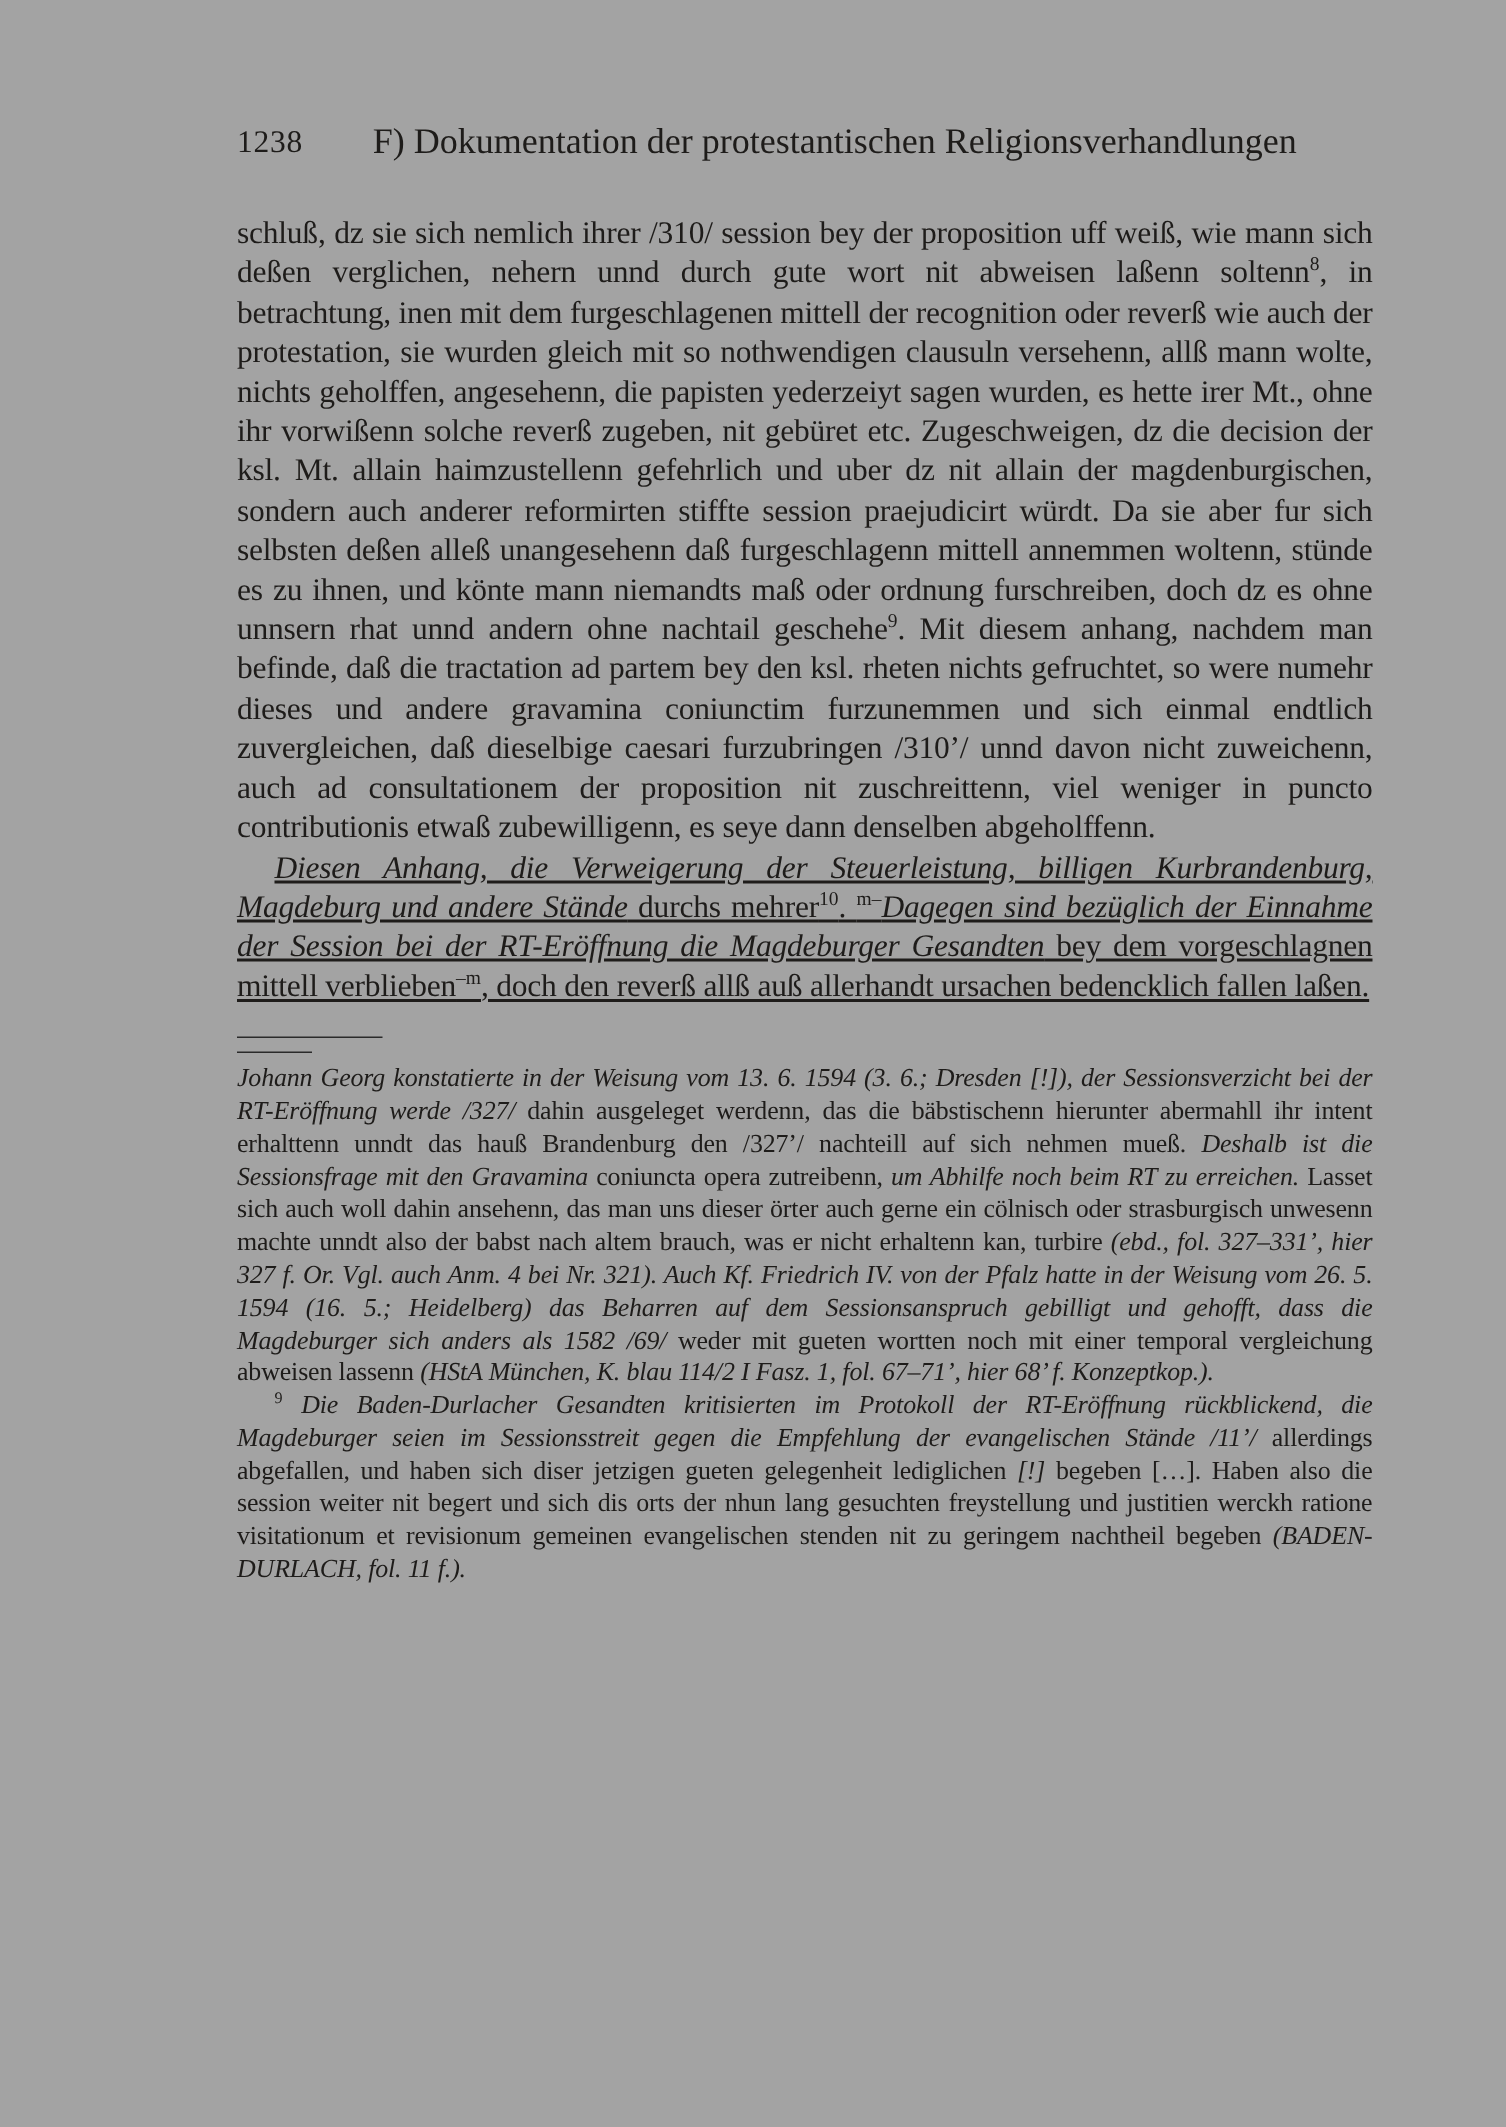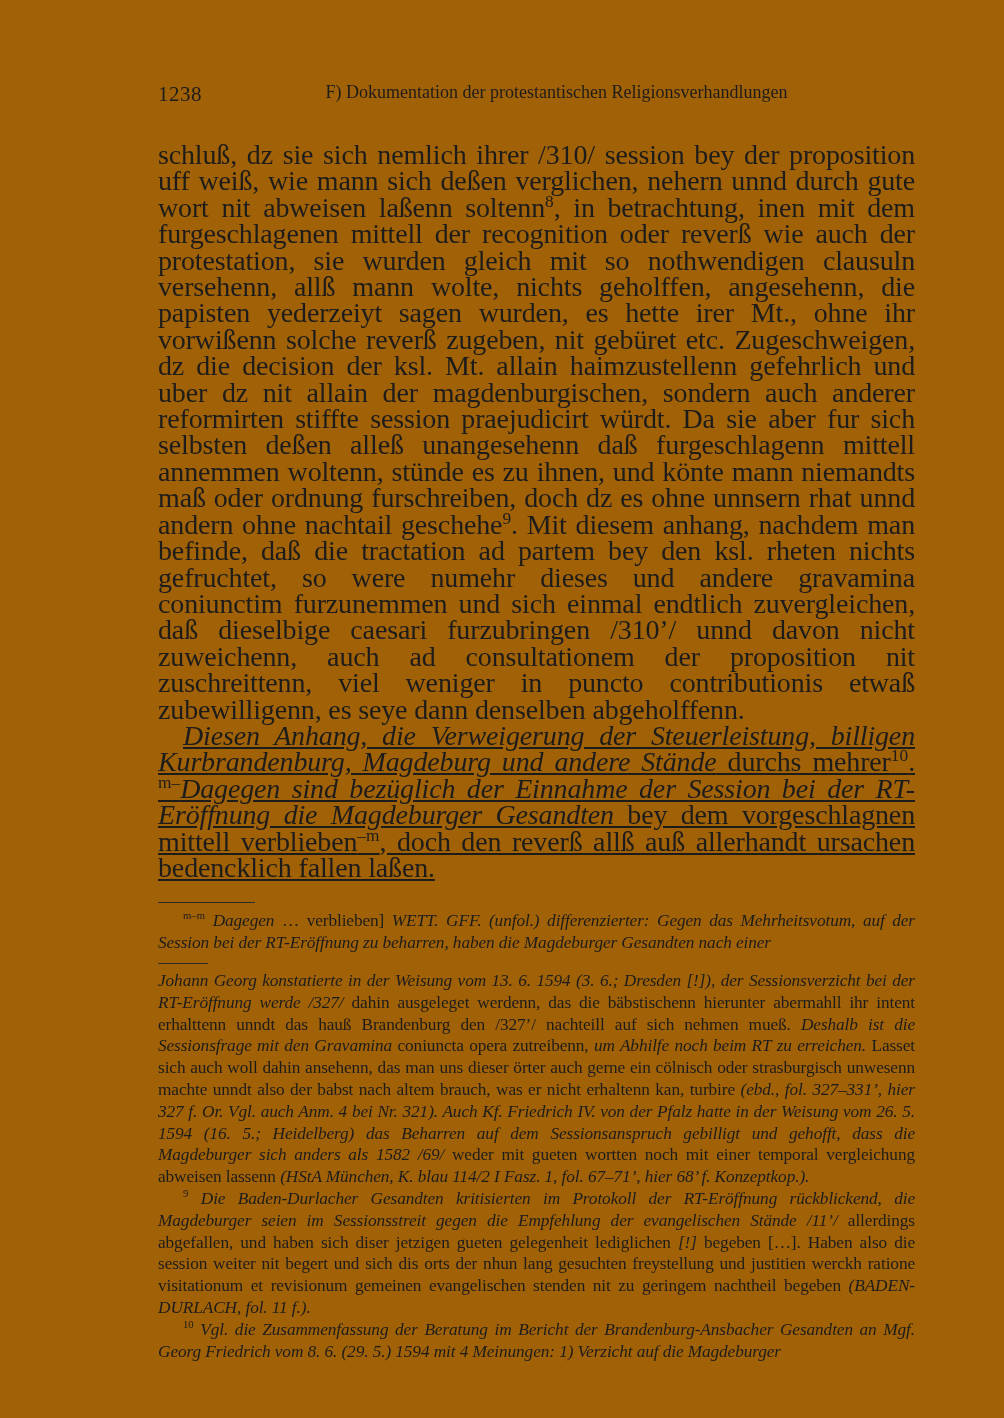--- a/index.html
+++ b/index.html
@@ -1,19 +1,19 @@
 <!DOCTYPE html>
 <html><head>
 <meta charset="utf-8">
 <style>
   html,body{margin:0;padding:0;background:#ffffff;}
   .page{
     position:relative;
     width:1004px;height:1418px;
-    background:#a16207;
+    background:#a3a3a3;
     color:#1e1c1a;
     font-family:"Liberation Serif","DejaVu Serif",serif;
     overflow:hidden;
   }
   .content{
     position:absolute;
     left:158px;top:82px;
     width:757px;
   }
   .pagehead{
@@ -21,25 +21,25 @@
     height:24px;
     font-size:20px;
   }
   .pagenum{
     position:absolute;left:0;top:0;
     font-size:21px;
     letter-spacing:0.5px;
   }
   .runhead{
     text-align:center;
-    font-size:18px;
+    font-size:24px;
     padding-left:40px;
   }
   .maintext{
-    font-size:28px;
+    font-size:21px;
     line-height:26.4px;
     text-align:justify;
     letter-spacing:-0.15px;
     margin-top:36px;
   }
   .para1{margin:19px 0 0 0;}
   .para2{margin:0;text-indent:25px;text-decoration:underline;}
   .it{font-style:italic;}
   sup{
     font-size:0.62em;
@@ -80,21 +80,19 @@
     </div>
 
     <div class="maintext">
       <p class="para1"><span>schluß, dz sie sich nemlich ihrer /310/ session bey der proposition uff weiß, wie mann sich deßen verglichen, nehern unnd durch gute wort nit abweisen laßenn soltenn</span><sup>8</sup><span>, in betrachtung, inen mit dem furgeschlagenen mittell der recognition oder reverß wie auch der protestation, sie wurden gleich mit so nothwendigen clausuln versehenn, allß mann wolte, nichts geholffen, angesehenn, die papisten yederzeiyt sagen wurden, es hette irer Mt., ohne ihr vorwißenn solche reverß zugeben, nit gebüret etc. Zugeschweigen, dz die decision der ksl. Mt. allain haimzustellenn gefehrlich und uber dz nit allain der magdenburgischen, sondern auch anderer reformirten stiffte session praejudicirt würdt. Da sie aber fur sich selbsten deßen alleß unangesehenn daß furgeschlagenn mittell annemmen woltenn, stünde es zu ihnen, und könte mann niemandts maß oder ordnung furschreiben, doch dz es ohne unnsern rhat unnd andern ohne nachtail geschehe</span><sup>9</sup><span>. Mit diesem anhang, nachdem man befinde, daß die tractation ad partem bey den ksl. rheten nichts gefruchtet, so were numehr dieses und andere gravamina coniunctim furzunemmen und sich einmal endtlich zuvergleichen, daß dieselbige caesari furzubringen /310’/ unnd davon nicht zuweichenn, auch ad consultationem der proposition nit zuschreittenn, viel weniger in puncto contributionis etwaß zubewilligenn, es seye dann denselben abgeholffenn.</span></p>
       <p class="para2"><span class="it">Diesen Anhang, die Verweigerung der Steuerleistung, billigen Kurbrandenburg, Magdeburg und andere Stände</span><span> durchs mehrer</span><sup>10</sup><span>. </span><sup>m–</sup><span class="it">Dagegen sind bezüglich der Einnahme der Session bei der RT-Eröffnung die Magdeburger Gesandten</span><span> bey dem vorgeschlagnen mittell verblieben</span><sup>–m</sup><span>, doch den reverß allß auß allerhandt ursachen bedencklich fallen laßen.</span></p>
     </div>
 
     <hr class="fnrule">
 
     <div class="footnotes">
-      <p class="fn fn-indent"><sup>m–m</sup><span> </span><span class="it">Dagegen</span><span> … verblieben] </span><span class="it">WETT. GFF. (unfol.) differenzierter: Gegen das Mehrheitsvotum, auf der Session bei der RT-Eröffnung zu beharren, haben die Magdeburger Gesandten nach einer</span></p>
       <hr class="fnrule2">
       <p class="fn"><span class="it">Johann Georg konstatierte in der Weisung vom 13. 6. 1594 (3. 6.; Dresden [!]), der Sessionsverzicht bei der RT-Eröffnung werde /327/</span><span> dahin ausgeleget werdenn, das die bäbstischenn hierunter abermahll ihr intent erhalttenn unndt das hauß Brandenburg den /327’/ nachteill auf sich nehmen mueß. </span><span class="it">Deshalb ist die Sessionsfrage mit den Gravamina</span><span> coniuncta opera zutreibenn, </span><span class="it">um Abhilfe noch beim RT zu erreichen.</span><span> Lasset sich auch woll dahin ansehenn, das man uns dieser örter auch gerne ein cölnisch oder strasburgisch unwesenn machte unndt also der babst nach altem brauch, was er nicht erhaltenn kan, turbire </span><span class="it">(ebd., fol. 327–331’, hier 327 f. Or. Vgl. auch Anm. 4 bei Nr. 321). Auch Kf. Friedrich IV. von der Pfalz hatte in der Weisung vom 26. 5. 1594 (16. 5.; Heidelberg) das Beharren auf dem Sessionsanspruch gebilligt und gehofft, dass die Magdeburger sich anders als 1582 /69/</span><span> weder mit gueten wortten noch mit einer temporal vergleichung abweisen lassenn </span><span class="it">(HStA München, K. blau 114/2 I Fasz. 1, fol. 67–71’, hier 68’ f. Konzeptkop.).</span></p>
       <p class="fn fn-indent"><sup>9</sup><span> </span><span class="it">Die Baden-Durlacher Gesandten kritisierten im Protokoll der RT-Eröffnung rückblickend, die Magdeburger seien im Sessionsstreit gegen die Empfehlung der evangelischen Stände /11’/</span><span> allerdings abgefallen, und haben sich diser jetzigen gueten gelegenheit lediglichen </span><span class="it">[!]</span><span> begeben […]. Haben also die session weiter nit begert und sich dis orts der nhun lang gesuchten freystellung und justitien werckh ratione visitationum et revisionum gemeinen evangelischen stenden nit zu geringem nachtheil begeben </span><span class="it">(BADEN-DURLACH, fol. 11 f.).</span></p>
-      <p class="fn fn-indent"><sup>10</sup><span> </span><span class="it">Vgl. die Zusammenfassung der Beratung im Bericht der Brandenburg-Ansbacher Gesandten an Mgf. Georg Friedrich vom 8. 6. (29. 5.) 1594 mit 4 Meinungen: 1) Verzicht auf die Magdeburger</span></p>
     </div>
 
   </div>
 </div>
 
 </body></html>

